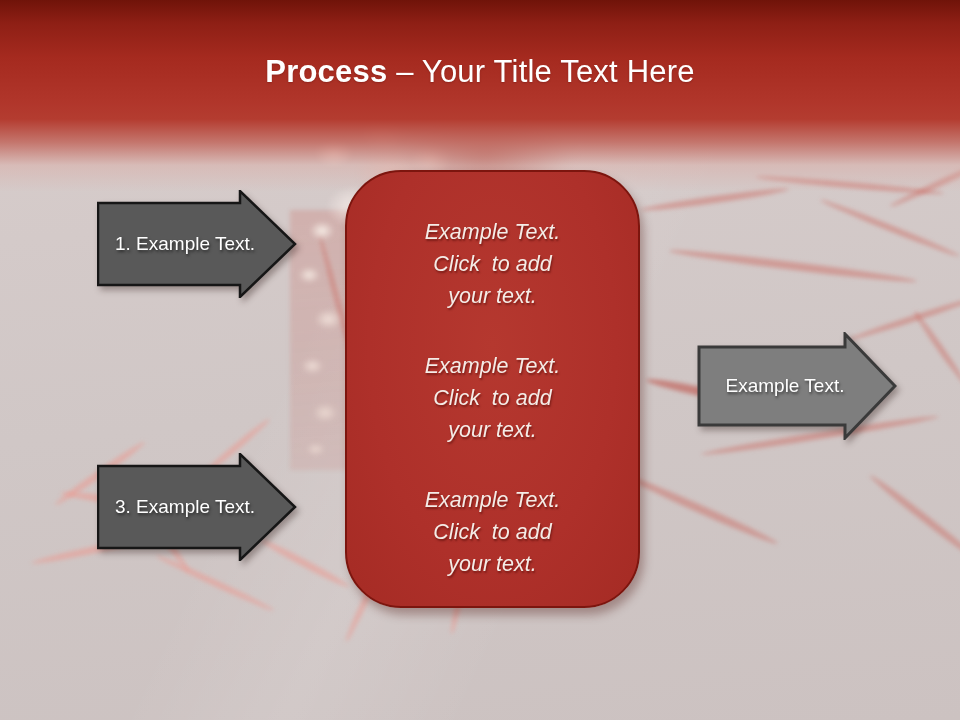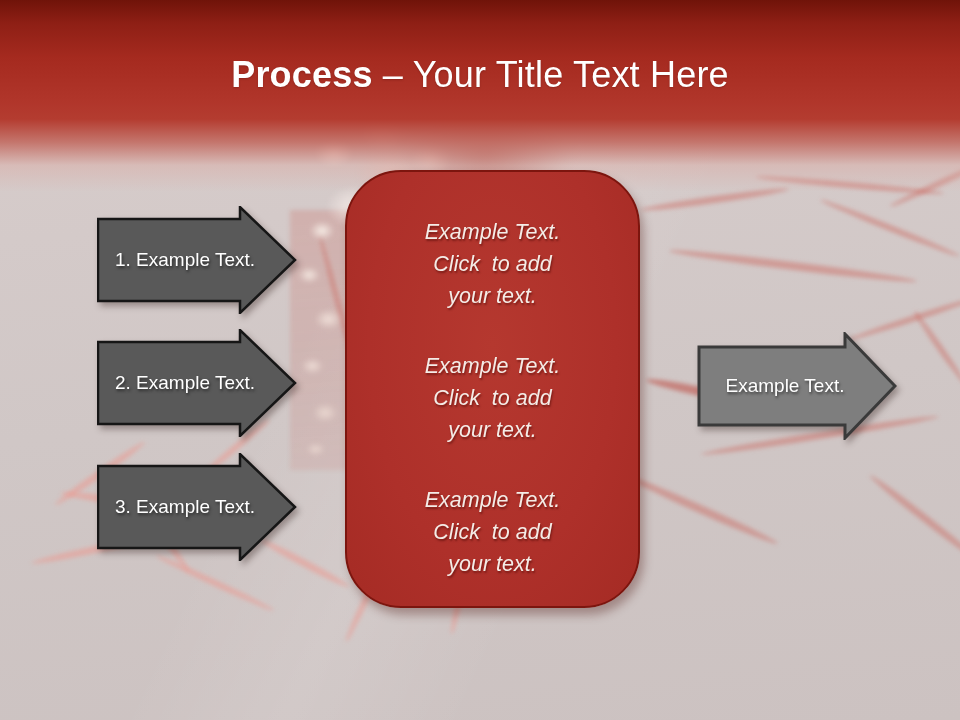--- a/index.html
+++ b/index.html
@@ -54,34 +54,34 @@
     radial-gradient(14px 10px at 40% 92%,rgba(240,222,214,0.7),rgba(240,222,214,0) 70%),
     linear-gradient(175deg,rgba(200,90,80,0.22),rgba(200,90,80,0.12));}
   .header-blob{position:absolute;left:395px;top:115px;width:180px;height:80px;
     background:radial-gradient(closest-side,rgba(158,44,34,0.55),rgba(158,44,34,0));filter:blur(6px);}
   .header-gradient{position:absolute;left:0;top:0;width:960px;height:192px;
     background:linear-gradient(180deg,
       #701309 0%,#8e1f15 12%,#a52a1f 30%,#b0352a 52%,#b43c30 62%,
       rgba(193,102,92,0.85) 74%,rgba(218,168,161,0.45) 86%,rgba(214,196,194,0) 100%);}
   
   .title{position:absolute;left:0;top:54px;width:100%;text-align:center;
-    color:#ffffff;font-size:36px;letter-spacing:0.2px;
+    color:#ffffff;font-size:31px;letter-spacing:0.2px;
     text-shadow:0 1px 2px rgba(60,0,0,0.25);}
   .title .emph{font-weight:bold;}
   .title span{white-space:pre-wrap;}
   
   .arrow{position:absolute;width:200px;height:108px;}
   .arrow svg{position:absolute;inset:0;width:100%;height:100%;
     filter:drop-shadow(3px 4px 3px rgba(40,20,18,0.35));}
   .arrow .shape-left{fill:#595959;stroke:#161616;stroke-width:2.5;}
   .arrow .shape-right{fill:#7e7e7e;stroke:#3a3a3a;stroke-width:3;}
   .arrow-label{position:absolute;inset:0;display:flex;align-items:center;justify-content:center;
     padding-right:24px;color:#ffffff;font-size:19px;
     text-shadow:1px 2px 3px rgba(0,0,0,0.55);}
-  .arrow1{left:97px;top:206px;}
+  .arrow1{left:97px;top:190px;}
   .arrow2{left:97px;top:329px;}
   .arrow3{left:97px;top:453px;text-align:right;}
   .arrow-right{left:697px;top:332px;}
   
   .panel{position:absolute;left:345px;top:170px;width:295px;height:438px;
     border-radius:56px;border:2px solid #7c150e;box-sizing:border-box;
     background:radial-gradient(ellipse at 50% 40%,#b5382f 0%,#ae302a 60%,#a52b24 100%);
     box-shadow:4px 7px 10px rgba(80,25,20,0.35);}
   .panel-content{padding:44px 22px 0;text-align:center;font-style:italic;
     font-size:21.5px;line-height:32px;color:#f4ece7;
@@ -127,26 +127,20 @@
     <span class="emph">Process</span><span> – Your Title Text Here</span>
   </div>
 
   <div class="arrow arrow1">
     <svg viewBox="0 0 200 108" preserveAspectRatio="none">
       <polygon class="shape-left" points="1,13 143,13 143,1 198,54 143,107 143,95 1,95"></polygon>
     </svg>
     <div class="arrow-label">1. Example Text.</div>
   </div>
 
-  <div class="arrow arrow2">
-    <svg viewBox="0 0 200 108" preserveAspectRatio="none">
-      <polygon class="shape-left" points="1,13 143,13 143,1 198,54 143,107 143,95 1,95"></polygon>
-    </svg>
-    <div class="arrow-label">2. Example Text.</div>
-  </div>
 
   <div class="arrow arrow3">
     <svg viewBox="0 0 200 108" preserveAspectRatio="none">
       <polygon class="shape-left" points="1,13 143,13 143,1 198,54 143,107 143,95 1,95"></polygon>
     </svg>
     <div class="arrow-label">3. Example Text.</div>
   </div>
 
   <div class="panel">
     <div class="panel-content">

